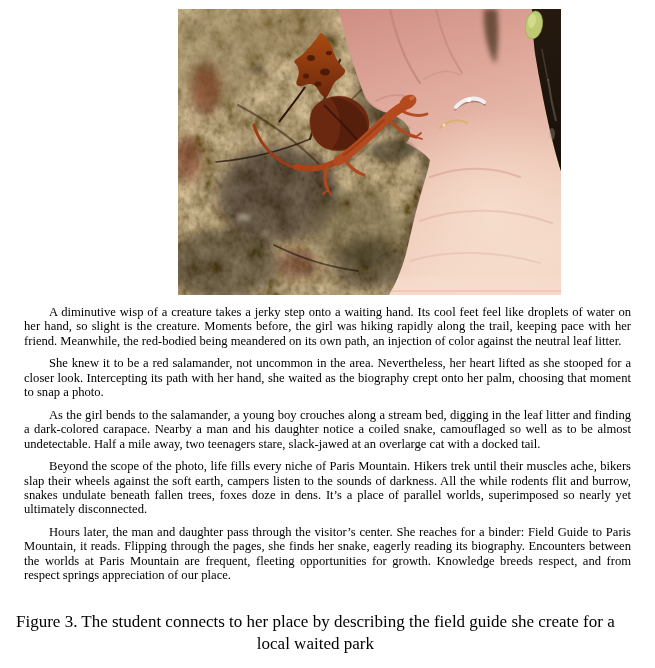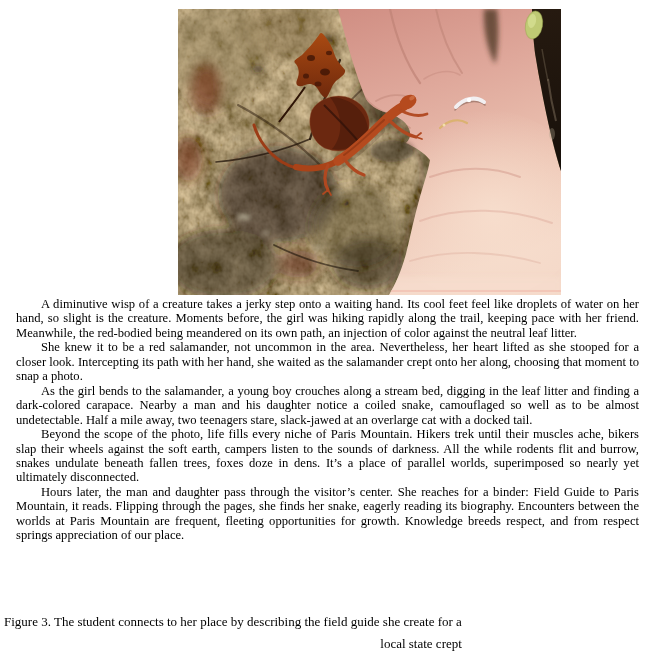--- a/index.html
+++ b/index.html
@@ -3,22 +3,22 @@
 <meta charset="utf-8">
 <style>
   html,body{margin:0;padding:0;}
   body{
     width:655px;height:668px;background:#ffffff;position:relative;overflow:hidden;
     font-family:"Liberation Serif","DejaVu Serif",serif;color:#000;
   }
   .photo{position:absolute;left:178px;top:9px;width:383px;height:286px;margin:0;padding:0;}
   .photo svg{display:block;}
   .bodytext{position:absolute;left:16px;top:297px;width:623px;font-size:12.6px;line-height:14.45px;text-align:justify;}
-  .bodytext p{margin:0;text-indent:25px;}
-  .caption{position:absolute;left:4px;top:611px;font-size:13px;line-height:22px;text-align:right;}
+  .bodytext p{margin:8px;text-indent:25px;}
+  .caption{position:absolute;left:16px;top:611px;font-size:17px;line-height:22px;text-align:center;}
 </style>
 </head>
 <body>
 
 <div>
 
   <figure class="photo" role="img" aria-label="Photograph of an open upturned hand at right receiving a small red salamander that crawls across dark wet leaf litter; two reddish fallen leaves lie near the salamander, a silver ring and thin gold ring on the curled fingers, a yellow-green painted fingernail at top right">
     <svg viewBox="0 0 383 286" width="383" height="286" preserveAspectRatio="none">
       <defs>
         <filter id="litterA" x="0" y="0" width="100%" height="100%">
@@ -169,24 +169,24 @@
           <path d="M150,156 C146,165 146,174 150,181" stroke-width="3.2"></path>
           <path d="M150,181 l-5,4 m5,-4 l3,5" stroke-width="1.8"></path>
           <path d="M166,150 C172,158 179,164 186,166" stroke-width="3.2"></path>
         </g>
       </g>
     </svg>
   </figure>
 
   <div class="bodytext">
     <p>A diminutive wisp of a creature takes a jerky step onto a waiting hand. Its cool feet feel like droplets of water on her hand, so slight is the creature. Moments before, the girl was hiking rapidly along the trail, keeping pace with her friend. Meanwhile, the red-bodied being meandered on its own path, an injection of color against the neutral leaf litter.</p>
-    <p>She knew it to be a red salamander, not uncommon in the area. Nevertheless, her heart lifted as she stooped for a closer look. Intercepting its path with her hand, she waited as the salamander crept onto her along, choosing that moment to snap a photo.</p>
+    <p>She knew it to be a red salamander, not uncommon in the area. Nevertheless, her heart lifted as she stooped for a closer look. Intercepting its path with her hand, she waited as the biography crept onto her palm, choosing that moment to snap a photo.</p>
     <p>As the girl bends to the salamander, a young boy crouches along a stream bed, digging in the leaf litter and finding a dark-colored carapace. Nearby a man and his daughter notice a coiled snake, camouflaged so well as to be almost undetectable. Half a mile away, two teenagers stare, slack-jawed at an overlarge cat with a docked tail.</p>
     <p>Beyond the scope of the photo, life fills every niche of Paris Mountain. Hikers trek until their muscles ache, bikers slap their wheels against the soft earth, campers listen to the sounds of darkness. All the while rodents flit and burrow, snakes undulate beneath fallen trees, foxes doze in dens. It’s a place of parallel worlds, superimposed so nearly yet ultimately disconnected.</p>
     <p>Hours later, the man and daughter pass through the visitor’s center. She reaches for a binder: Field Guide to Paris Mountain, it reads. Flipping through the pages, she finds her snake, eagerly reading its biography. Encounters between the worlds at Paris Mountain are frequent, fleeting opportunities for growth. Knowledge breeds respect, and from respect springs appreciation of our place.</p>
   </div>
 
   <div class="caption">
     <div>Figure 3. The student connects to her place by describing the field guide she create for a</div>
-    <div>local state crept</div>
+    <div>local waited park</div>
   </div>
 
 </div>
 
 </body></html>

